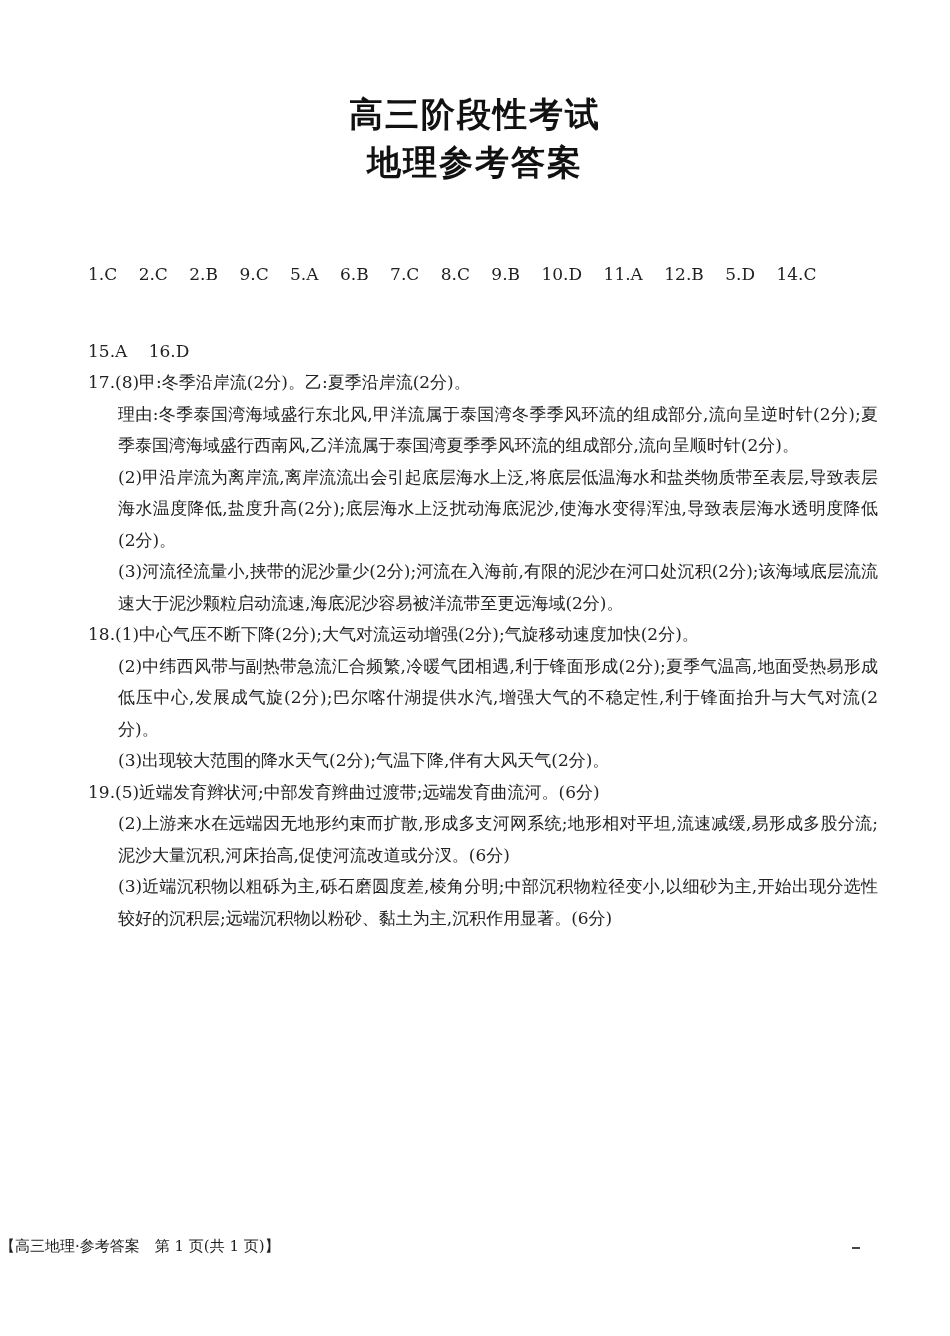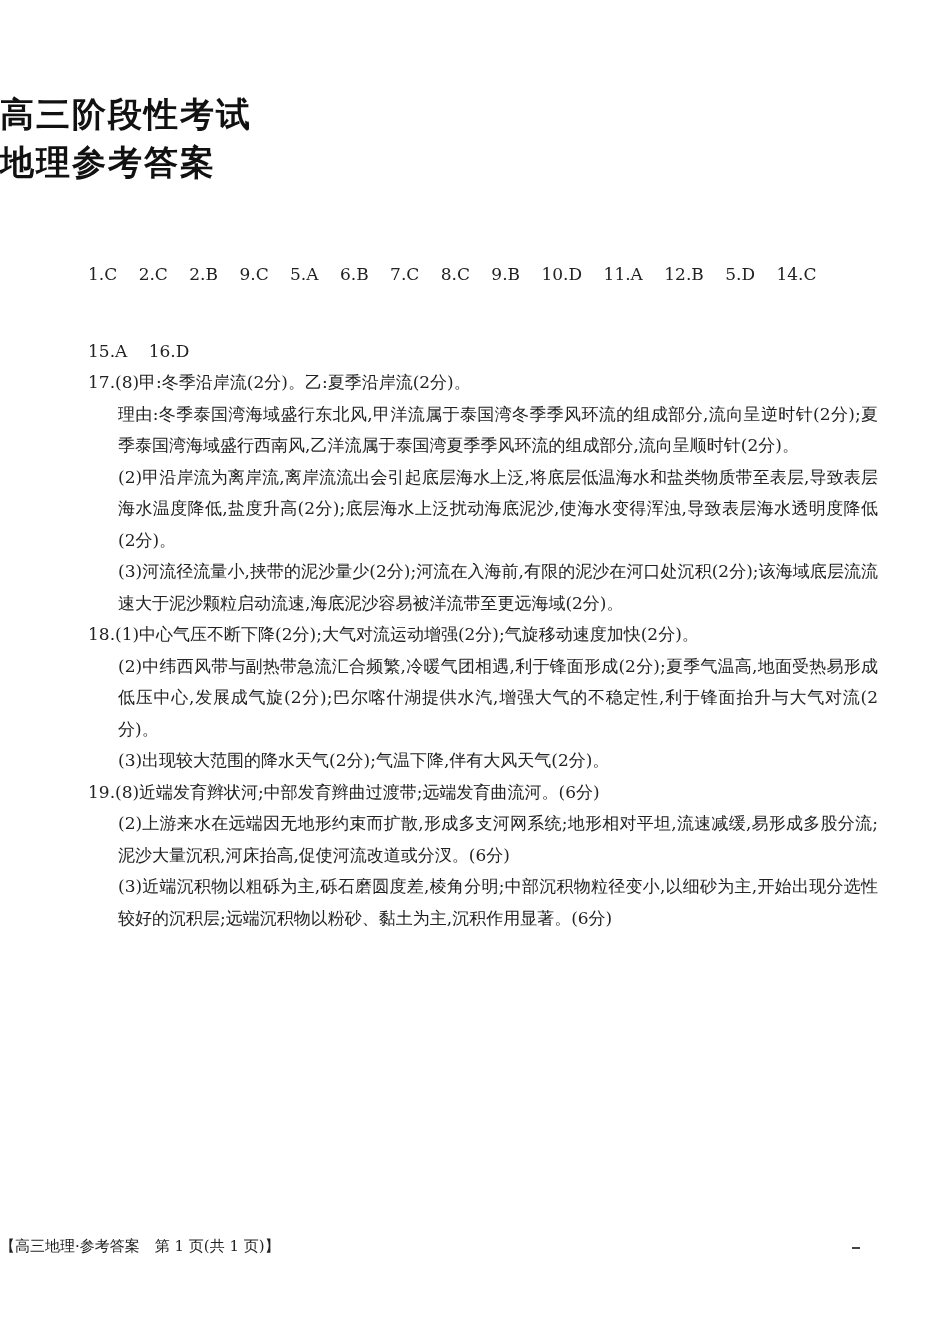--- a/index.html
+++ b/index.html
@@ -12,21 +12,21 @@
       height: 1336px;
       position: relative;
       overflow: hidden;
       font-family: "DejaVu Serif", "Liberation Serif", serif;
       color: #1a1a1a;
     }
     .title {
       position: absolute;
       left: 0;
       width: 950px;
-      text-align: left;
+      text-align: center;
       font-family: "DejaVu Sans", "Liberation Sans", sans-serif;
       font-weight: bold;
       font-size: 34px;
       letter-spacing: 2px;
       color: #111;
     }
     .title.t1 { top: 92px; }
     .title.t2 { top: 140px; }
 
     .content {
@@ -106,20 +106,20 @@
     <div class="q-sub">(3)河流径流量小,挟带的泥沙量少(2分);河流在入海前,有限的泥沙在河口处沉积(2分);该海域底层流流速大于泥沙颗粒启动流速,海底泥沙容易被洋流带至更远海域(2分)。</div>
   </div>
 
   <div>
     <div class="q-head">18.(1)中心气压不断下降(2分);大气对流运动增强(2分);气旋移动速度加快(2分)。</div>
     <div class="q-sub">(2)中纬西风带与副热带急流汇合频繁,冷暖气团相遇,利于锋面形成(2分);夏季气温高,地面受热易形成低压中心,发展成气旋(2分);巴尔喀什湖提供水汽,增强大气的不稳定性,利于锋面抬升与大气对流(2分)。</div>
     <div class="q-sub">(3)出现较大范围的降水天气(2分);气温下降,伴有大风天气(2分)。</div>
   </div>
 
   <div>
-    <div class="q-head">19.(8)近端发育辫状河;中部发育辫曲过渡带;远端发育曲流河。(6分)</div>
+    <div class="q-head">19.(5)近端发育辫状河;中部发育辫曲过渡带;远端发育曲流河。(6分)</div>
     <div class="q-sub">(2)上游来水在远端因无地形约束而扩散,形成多支河网系统;地形相对平坦,流速减缓,易形成多股分流;泥沙大量沉积,河床抬高,促使河流改道或分汊。(6分)</div>
     <div class="q-sub">(3)近端沉积物以粗砾为主,砾石磨圆度差,棱角分明;中部沉积物粒径变小,以细砂为主,开始出现分选性较好的沉积层;远端沉积物以粉砂、黏土为主,沉积作用显著。(6分)</div>
   </div>
 </div>
 
 <div class="footer">【高三地理·参考答案　第 1 页(共 1 页)】</div>
 <div class="footer-mark"></div>
 
 </body></html>

